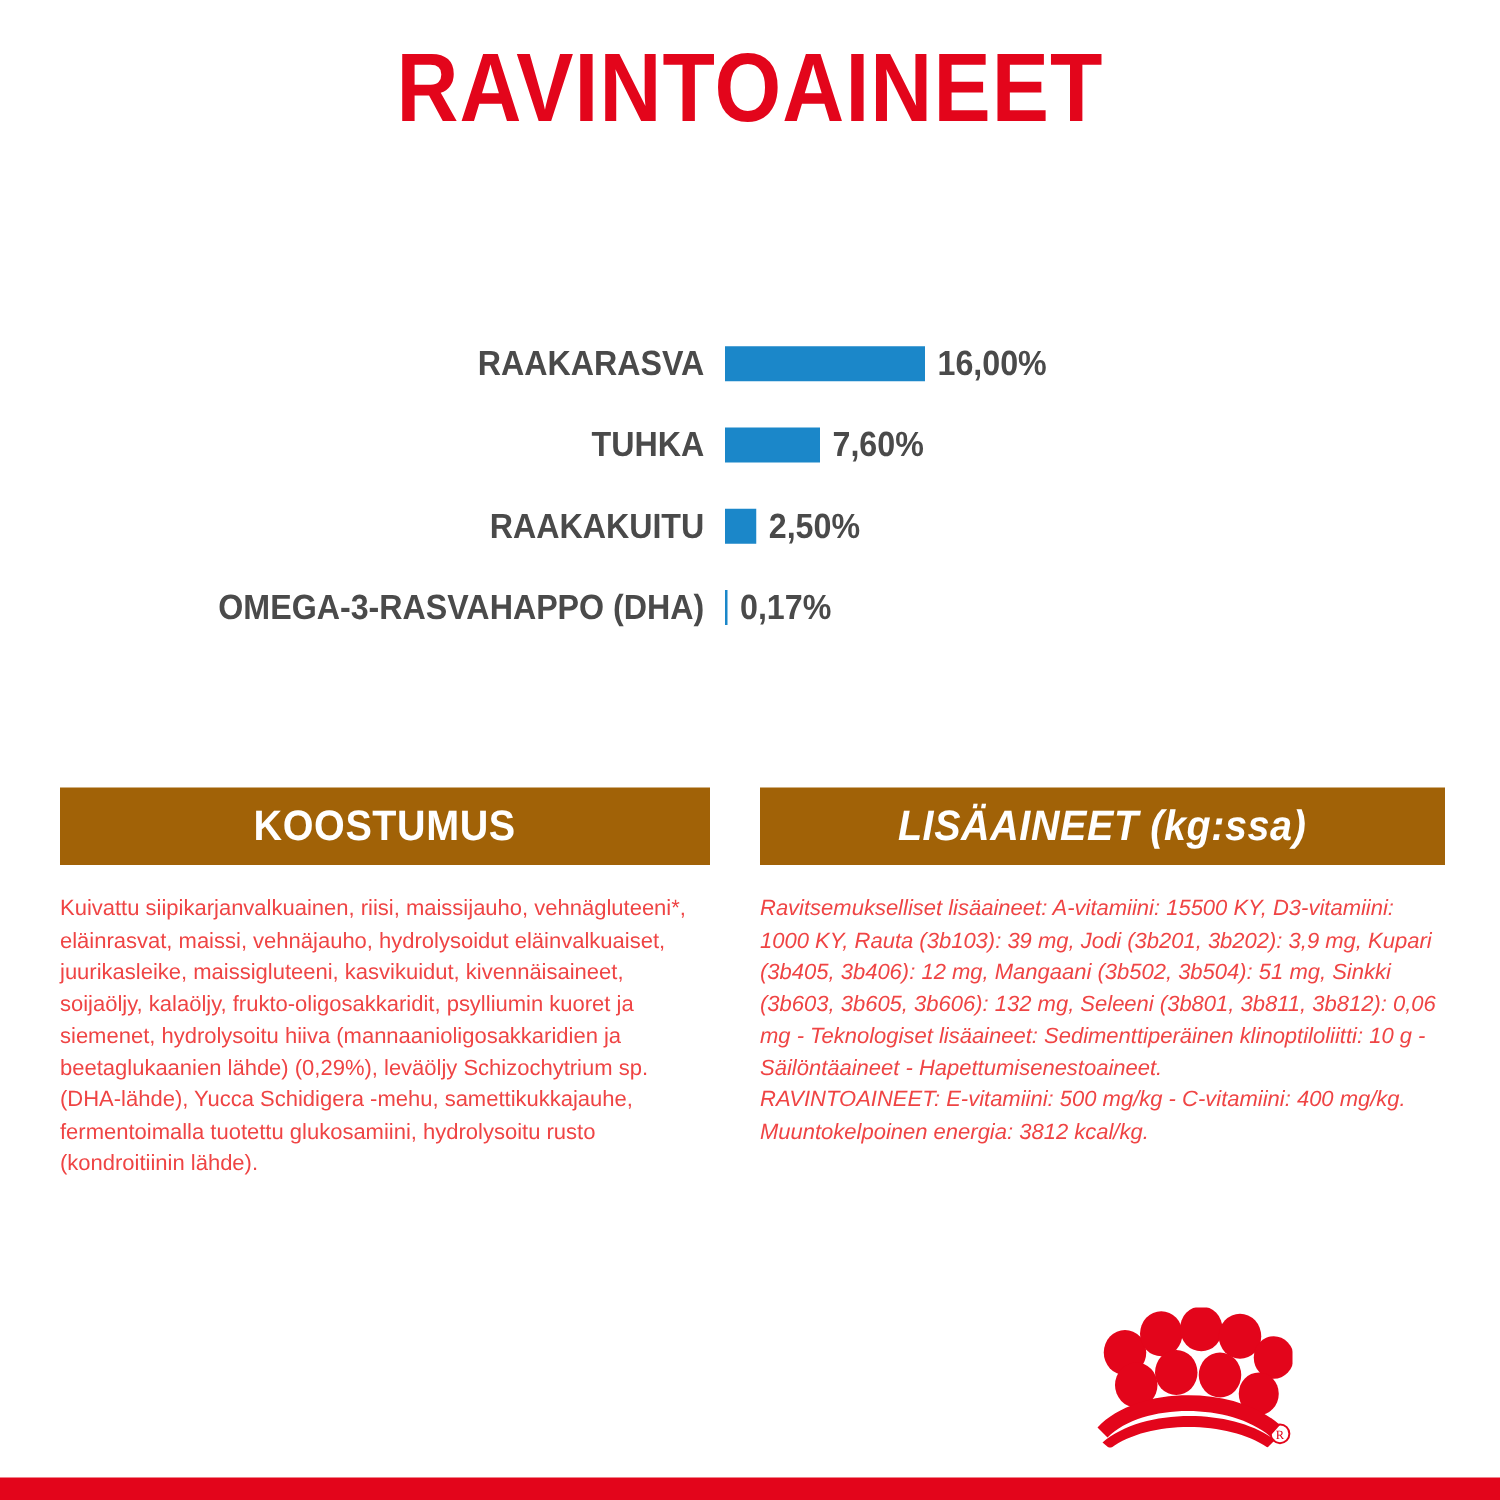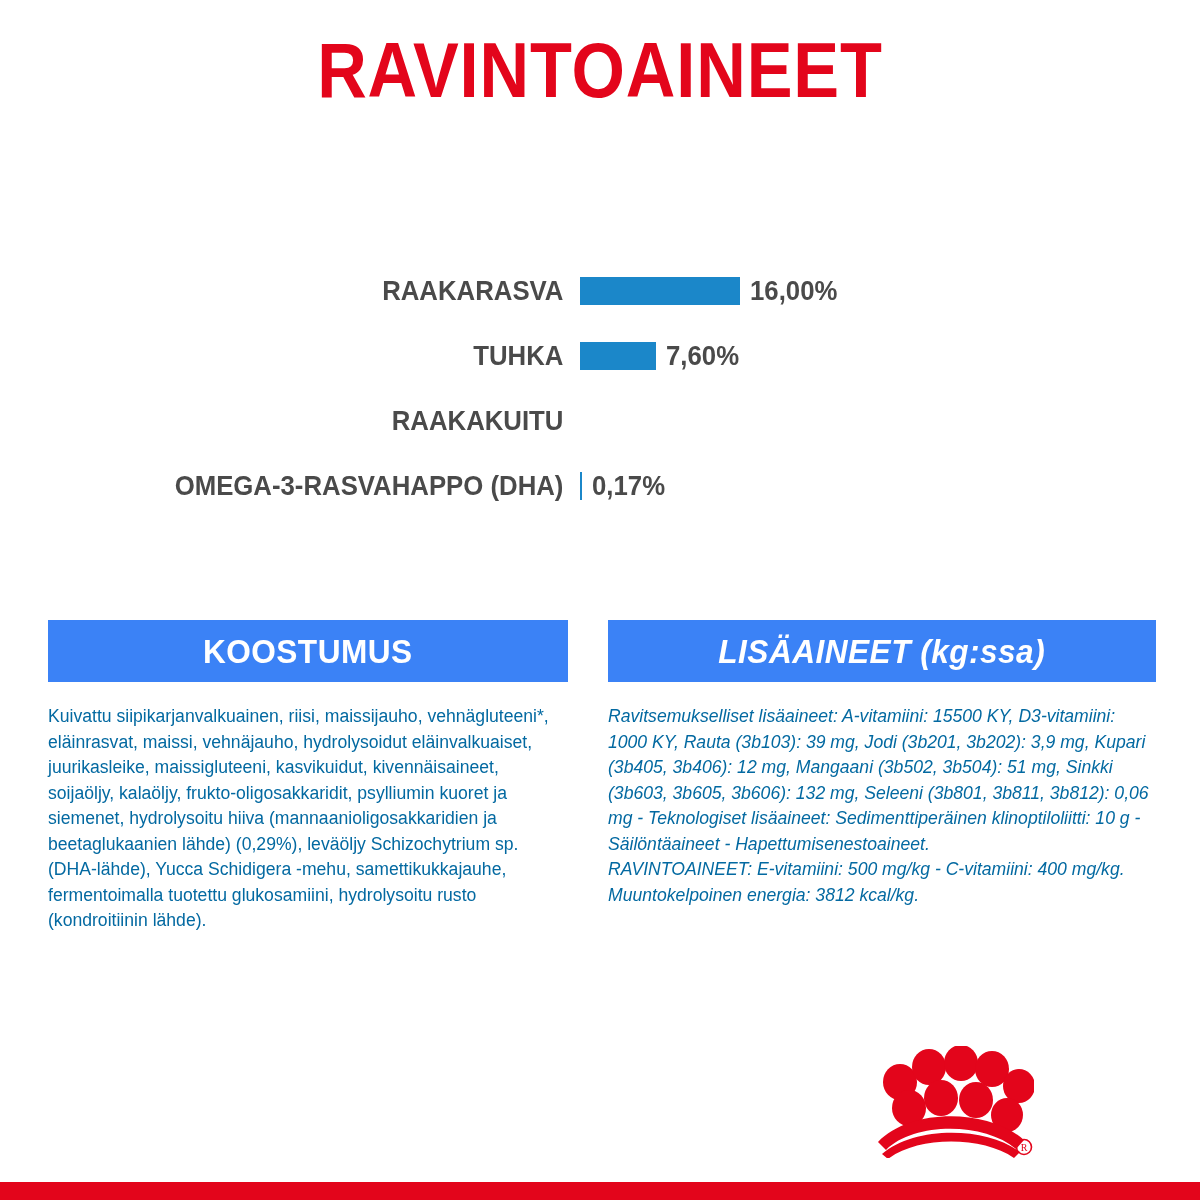--- a/index.html
+++ b/index.html
@@ -100,42 +100,43 @@
     height: 420px;
   }
   .panel {
     position: absolute;
     top: 0;
   }
   .panel-left  { left: 48px;  width: 520px; }
   .panel-right { left: 608px; width: 548px; font-style: italic; }
 
   .panel-header {
-    background: #3b82f6;
+    background: #a16207;
     color: #ffffff;
     text-align: center;
     font-weight: bold;
     font-size: 34px;
     line-height: 38px;
     height: 62px;
     display: flex;
     align-items: center;
     justify-content: center;
     font-family: "Liberation Sans", sans-serif;
     letter-spacing: 0.5px;
     box-sizing: border-box;
+    margin-top: 10px;
   }
   .panel-header span {
     display: inline-block;
     transform: scaleX(0.93);
   }
 
   .panel-body {
     margin-top: 22px;
-    color: #0369a1;
+    color: #ef4444;
     font-size: 17.6px;
     line-height: 25.5px;
     font-family: "Liberation Sans", sans-serif;
     text-align: left;
   }
   .panel-body p {
     margin: 0;
   }
 
   
@@ -175,20 +176,24 @@
       </div>
       <div class="chart-row">
         <div class="chart-label">TUHKA</div>
         <div class="chart-bar-wrap">
           <div class="chart-bar" style="width: 76px; background: rgb(27, 135, 201);"></div>
           <div class="chart-value">7,60%</div>
         </div>
       </div>
       <div class="chart-row">
         <div class="chart-label">RAAKAKUITU</div>
+        <div class="chart-bar-wrap">
+          <div class="chart-bar" style="width: 25px; background: rgb(27, 135, 201);"></div>
+          <div class="chart-value">2,50%</div>
+        </div>
       </div>
       <div class="chart-row">
         <div class="chart-label">OMEGA-3-RASVAHAPPO (DHA)</div>
         <div class="chart-bar-wrap">
           <div class="chart-bar" style="width: 2px; background: rgb(27, 135, 201);"></div>
           <div class="chart-value">0,17%</div>
         </div>
       </div>
     </div>
 

